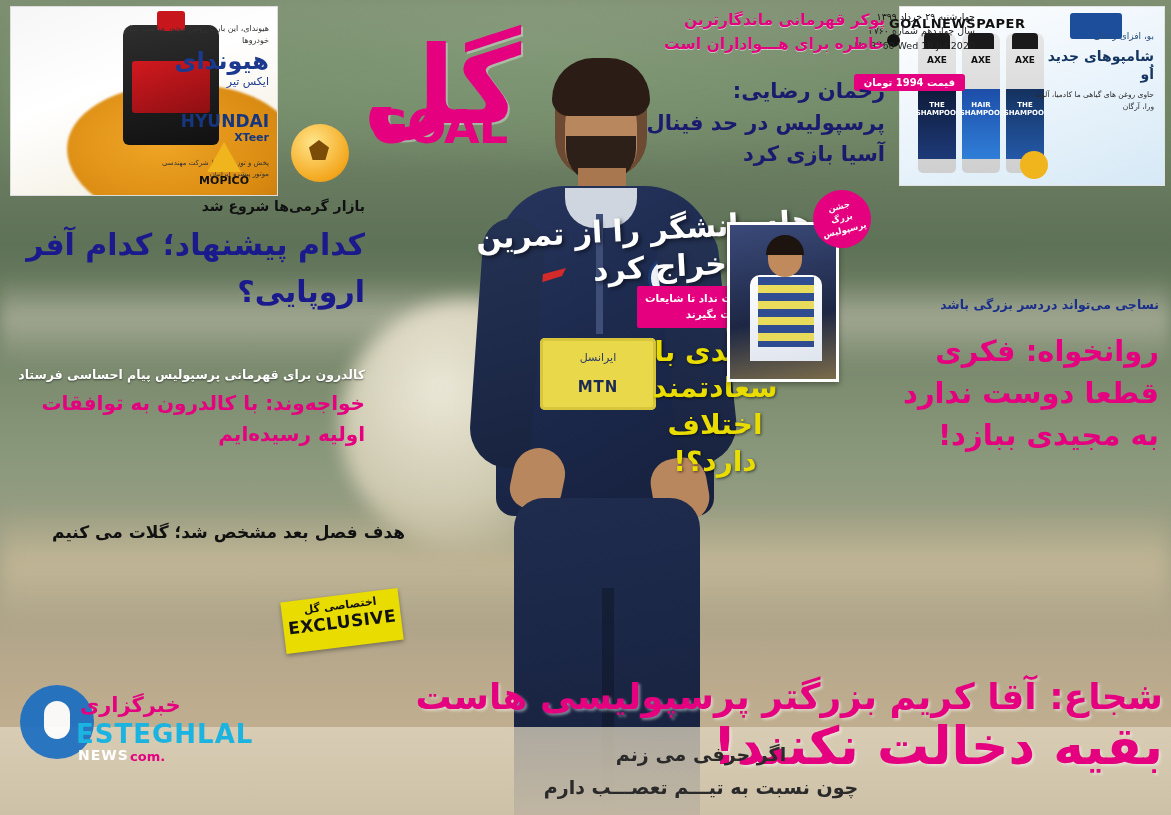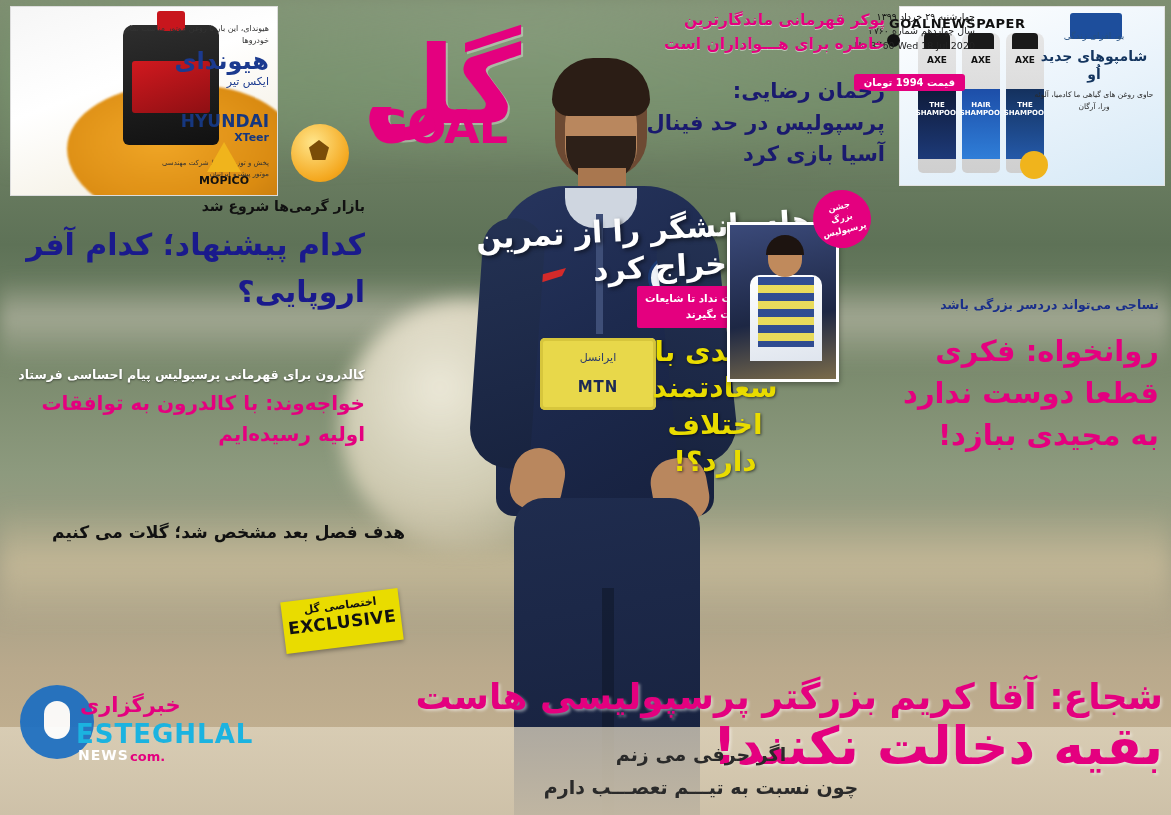--- a/index.html
+++ b/index.html
@@ -208,21 +208,21 @@
   .bottle .cap { position: absolute; top: 0; left: 6px; width: 26px; height: 16px; background: #1a1a1a; border-radius: 4px 4px 0 0;}
   .bottle .band { position: absolute; bottom: 14px; left: 0; right: 0; height: 70px; }
   .b1 { left: 4px;  background: linear-gradient(180deg,#e6e6e6,#cfcfcf); }
   .b1 .band { background: linear-gradient(180deg,#0f1b3a,#1d3a78); }
   .b2 { left: 48px; background: linear-gradient(180deg,#e6e6e6,#cfcfcf); }
   .b2 .band { background: linear-gradient(180deg,#1d4ea8,#2f7ed8); }
   .b3 { left: 92px; background: linear-gradient(180deg,#e6e6e6,#cfcfcf); }
   .b3 .band { background: linear-gradient(180deg,#14315e,#2459a8); }
   .bottle .bn { position: absolute; bottom: 56px; left: 0; right: 0; text-align: center; color: #fff; font-size: 7px; font-weight: bold; }
   .bottle .bt { position: absolute; top: 22px; left: 0; right: 0; text-align: center; color: #111; font-size: 9px; font-weight: bold;}
-  .axe-ad-txt { position: absolute; right: 10px; top: 24px; width: 120px; direction: rtl; text-align: center; }
+  .axe-ad-txt { position: absolute; right: 10px; top: 24px; width: 120px; direction: rtl; }
   .axe-ad-txt .t1 { font-size: 9px; color: #27507f; margin-bottom: 6px; }
   .axe-ad-txt .t2 { font-size: 14px; font-weight: bold; color: #14355f; line-height: 1.3; }
   .axe-ad-txt .t3 { font-size: 7.5px; color: #2a2a2a; line-height: 1.6; margin-top: 6px; }
   .axe-icon { position: absolute; right: 42px; top: 6px; width: 52px; height: 26px; background: #1d4e9c; border-radius: 3px; }
   .axe-badge { position: absolute; right: 116px; bottom: 6px; width: 28px; height: 28px; border-radius: 50%; background: #f0b41c; }
 
   
   .hl { position: absolute; direction: rtl; text-align: right; }
 
   .hl-top-pink {

